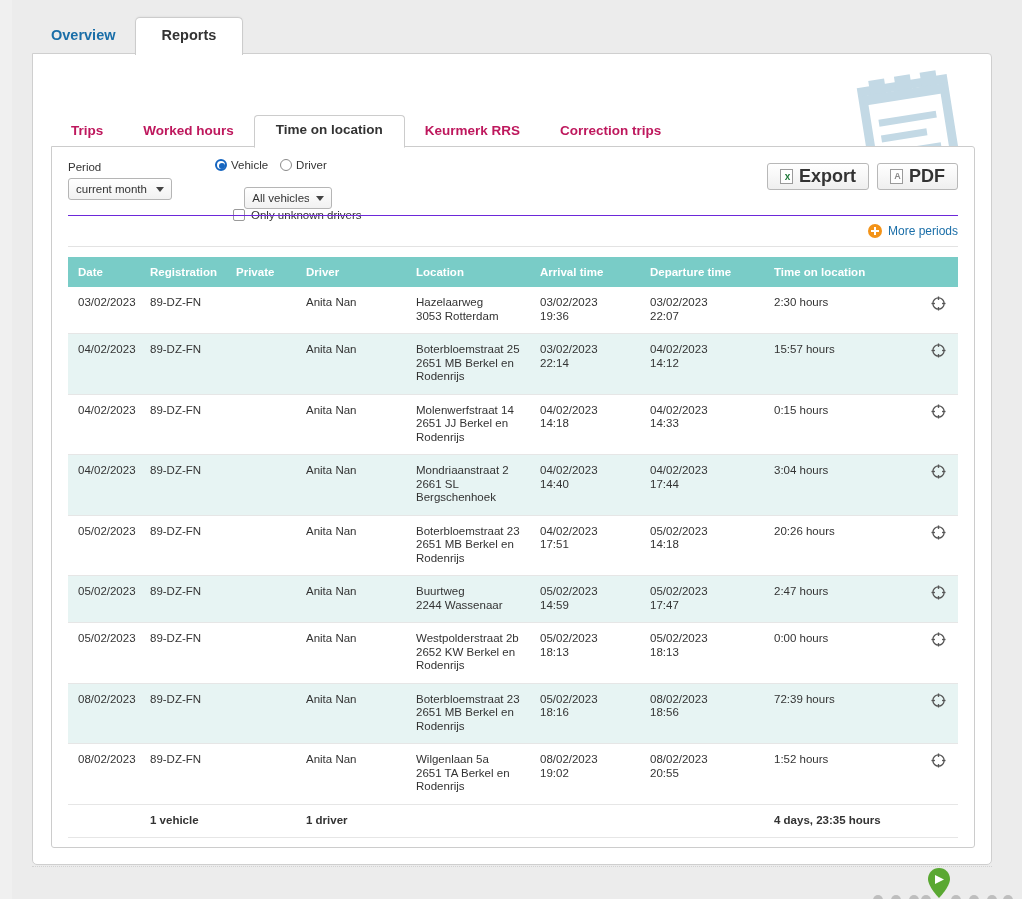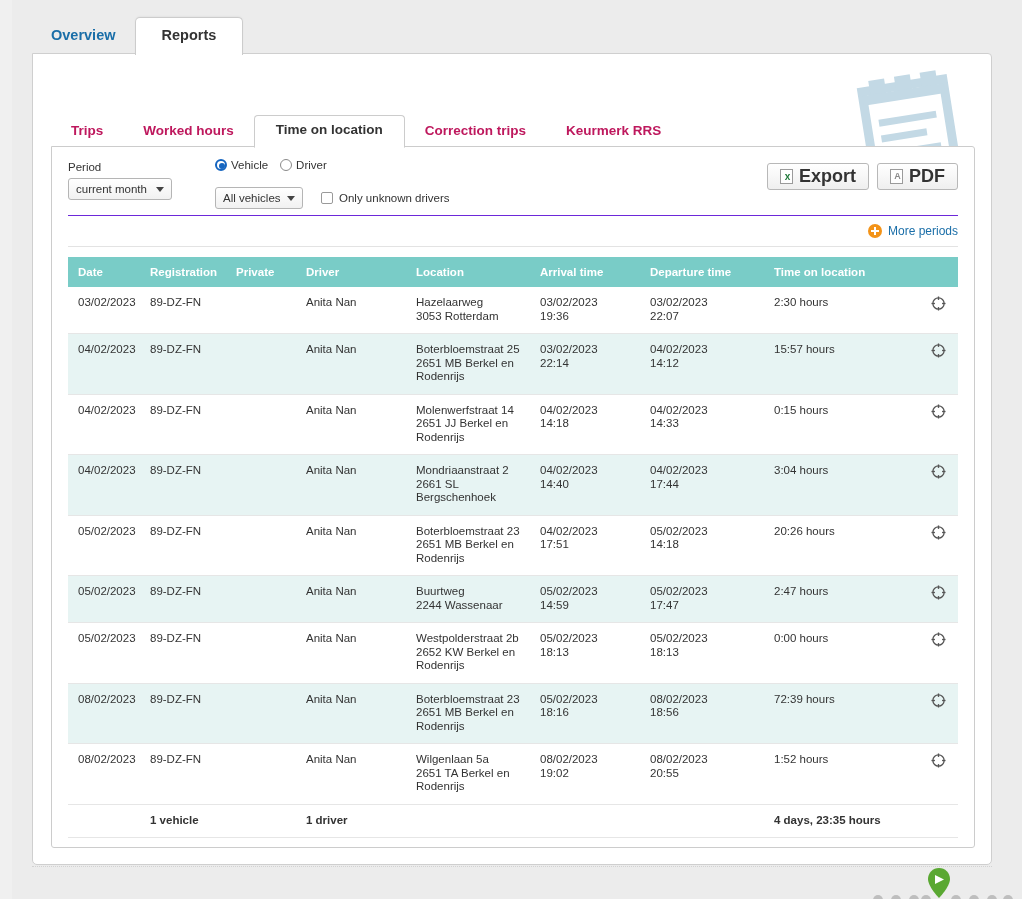--- a/index.html
+++ b/index.html
@@ -152,21 +152,21 @@
   .radio.checked { border: 2px solid #1565c0; }
   .radio.checked::after {
     content: "";
     position: absolute;
     left: 2px; top: 2px;
     width: 6px; height: 6px;
     border-radius: 50%;
     background: #1565c0;
   }
   .radio-label { margin-right: 12px; cursor: pointer; }
-  .selects-row { display: flex; align-items: center; }
+  .selects-row { display: flex; align-items: center; flex-direction: column; }
 
   select.styled, .fakeselect {
     -webkit-appearance: none; appearance: none;
     font-family: "Liberation Sans", sans-serif;
     font-size: 11.5px;
     color: #333;
     background: linear-gradient(#ffffff, #f1f1f1);
     border: 1px solid #b5b5b5;
     border-radius: 3px;
     height: 22px;
@@ -363,22 +363,22 @@
         <rect x="30" y="78" width="58" height="7" fill="#c3d9e5"></rect>
         <rect x="30" y="94" width="40" height="7" fill="#c3d9e5"></rect>
       </g>
     </svg>
   </div>
 
   <div class="inner-tabs">
     <div class="inner-tab">Trips</div>
     <div class="inner-tab">Worked hours</div>
     <div class="inner-tab active">Time on location</div>
+    <div class="inner-tab">Keurmerk RRS</div>
     <div class="inner-tab">Correction trips</div>
-    <div class="inner-tab">Keurmerk RRS</div>
   </div>
 
   <div class="content-card">
 
     <div class="filter-bar">
 
       <div class="period-block">
         <div class="f-label">Period</div>
         <span class="selwrap">
           <select class="styled" id="period-select">

